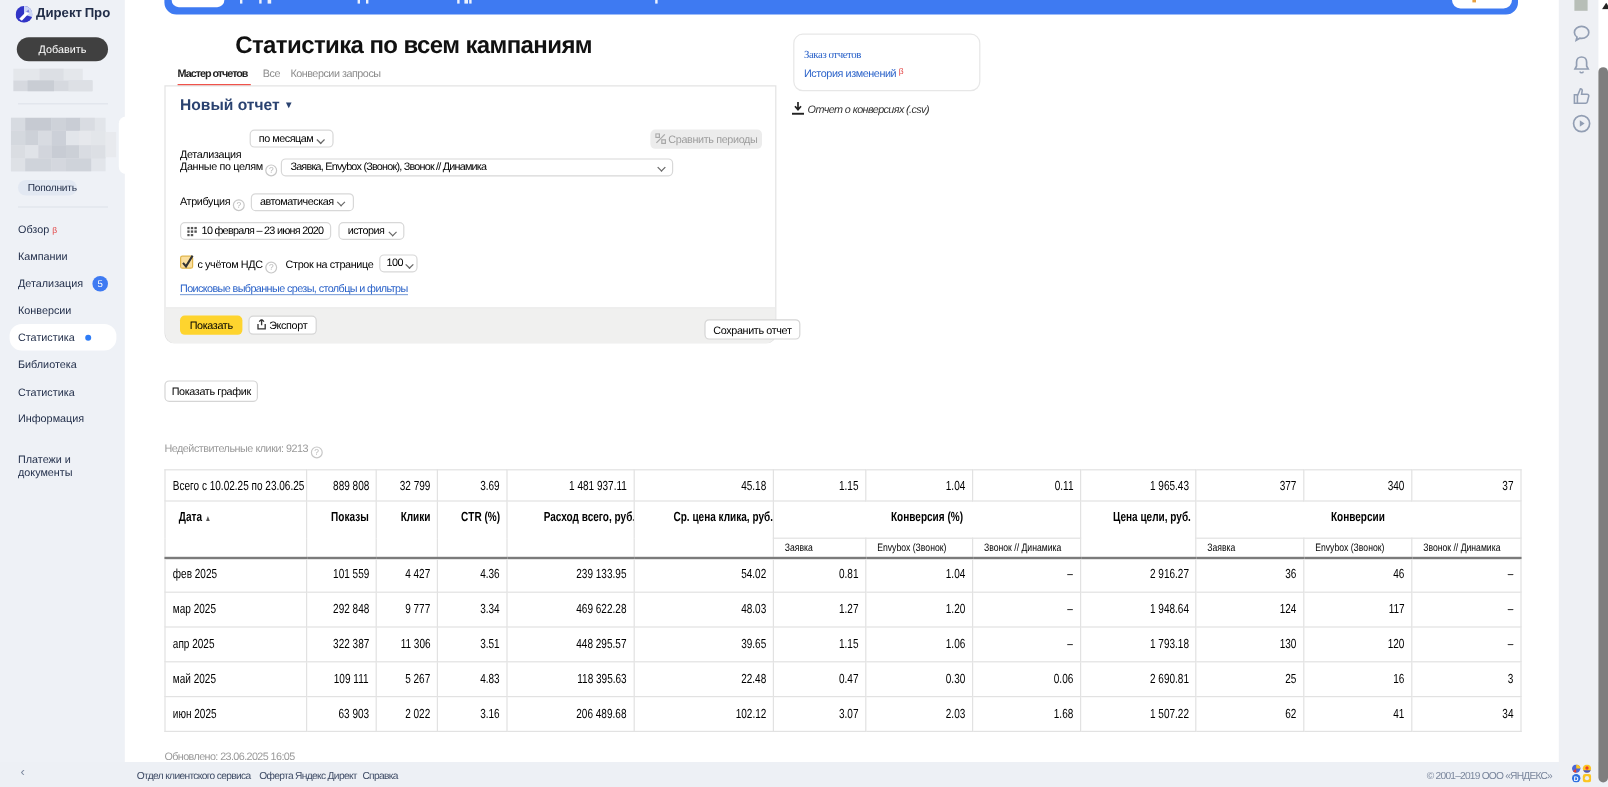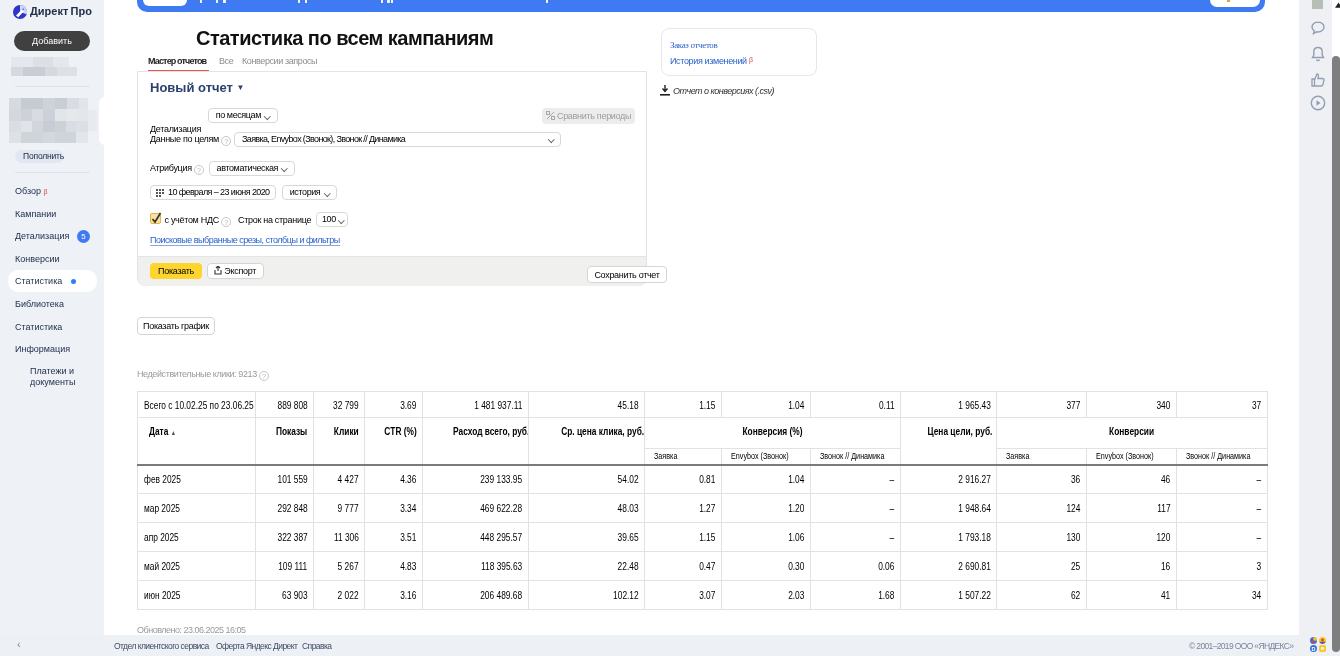--- a/index.html
+++ b/index.html
@@ -130,21 +130,21 @@
 <div class="abs navitem" style="top:186px;">Обзор <span style="color:#e34444; font-size:7px;">β</span></div>
 <div class="abs navitem" style="top:209px;">Кампании</div>
 <div class="abs navitem" style="top:231px;">Детализация</div>
 <div class="abs" style="left:77px; top:230px; width:13px; height:13px; background:#3e7af2; border-radius:50%; color:#fff; font-size:8px; text-align:center; line-height:13px;">5</div>
 <div class="abs navitem" style="top:254px;">Конверсии</div>
 <div class="abs navitem" style="top:276px;">Статистика</div>
 <div class="abs" style="left:71px; top:279px; width:5px; height:5px; background:#2e7cf6; border-radius:50%;"></div>
 <div class="abs navitem" style="top:299px;">Библиотека</div>
 <div class="abs navitem" style="top:322px;">Статистика</div>
 <div class="abs navitem" style="top:344px;">Информация</div>
-<div class="abs navitem" style="top:366px;margin-left:15px;">Платежи и<br>документы</div>
+<div class="abs navitem" style="top:378px;">Платежи и<br>документы</div>
 
 <div class="abs" id="whitebox"></div>
 
 <div class="abs" id="topbar"></div>
 <div class="tpill" style="left:143px; top:0; width:44px; height:6px; border-radius:0 0 7px 7px;"></div>
 <div class="tpill" style="left:1210px; top:0; width:50px; height:7px; border-radius:0 0 8px 8px;"></div>
 <div class="abs" style="left:1227px; top:0; width:3px; height:2px; background:#e8a13f;"></div>
 <div class="abs" style="left:200px; top:0; width:2px; height:3px; background:rgba(255,255,255,.9);"></div>
 <div class="abs" style="left:216px; top:0; width:2px; height:3px; background:rgba(255,255,255,.9);"></div>
 <div class="abs" style="left:223px; top:0; width:3px; height:3px; background:rgba(255,255,255,.9);"></div>

